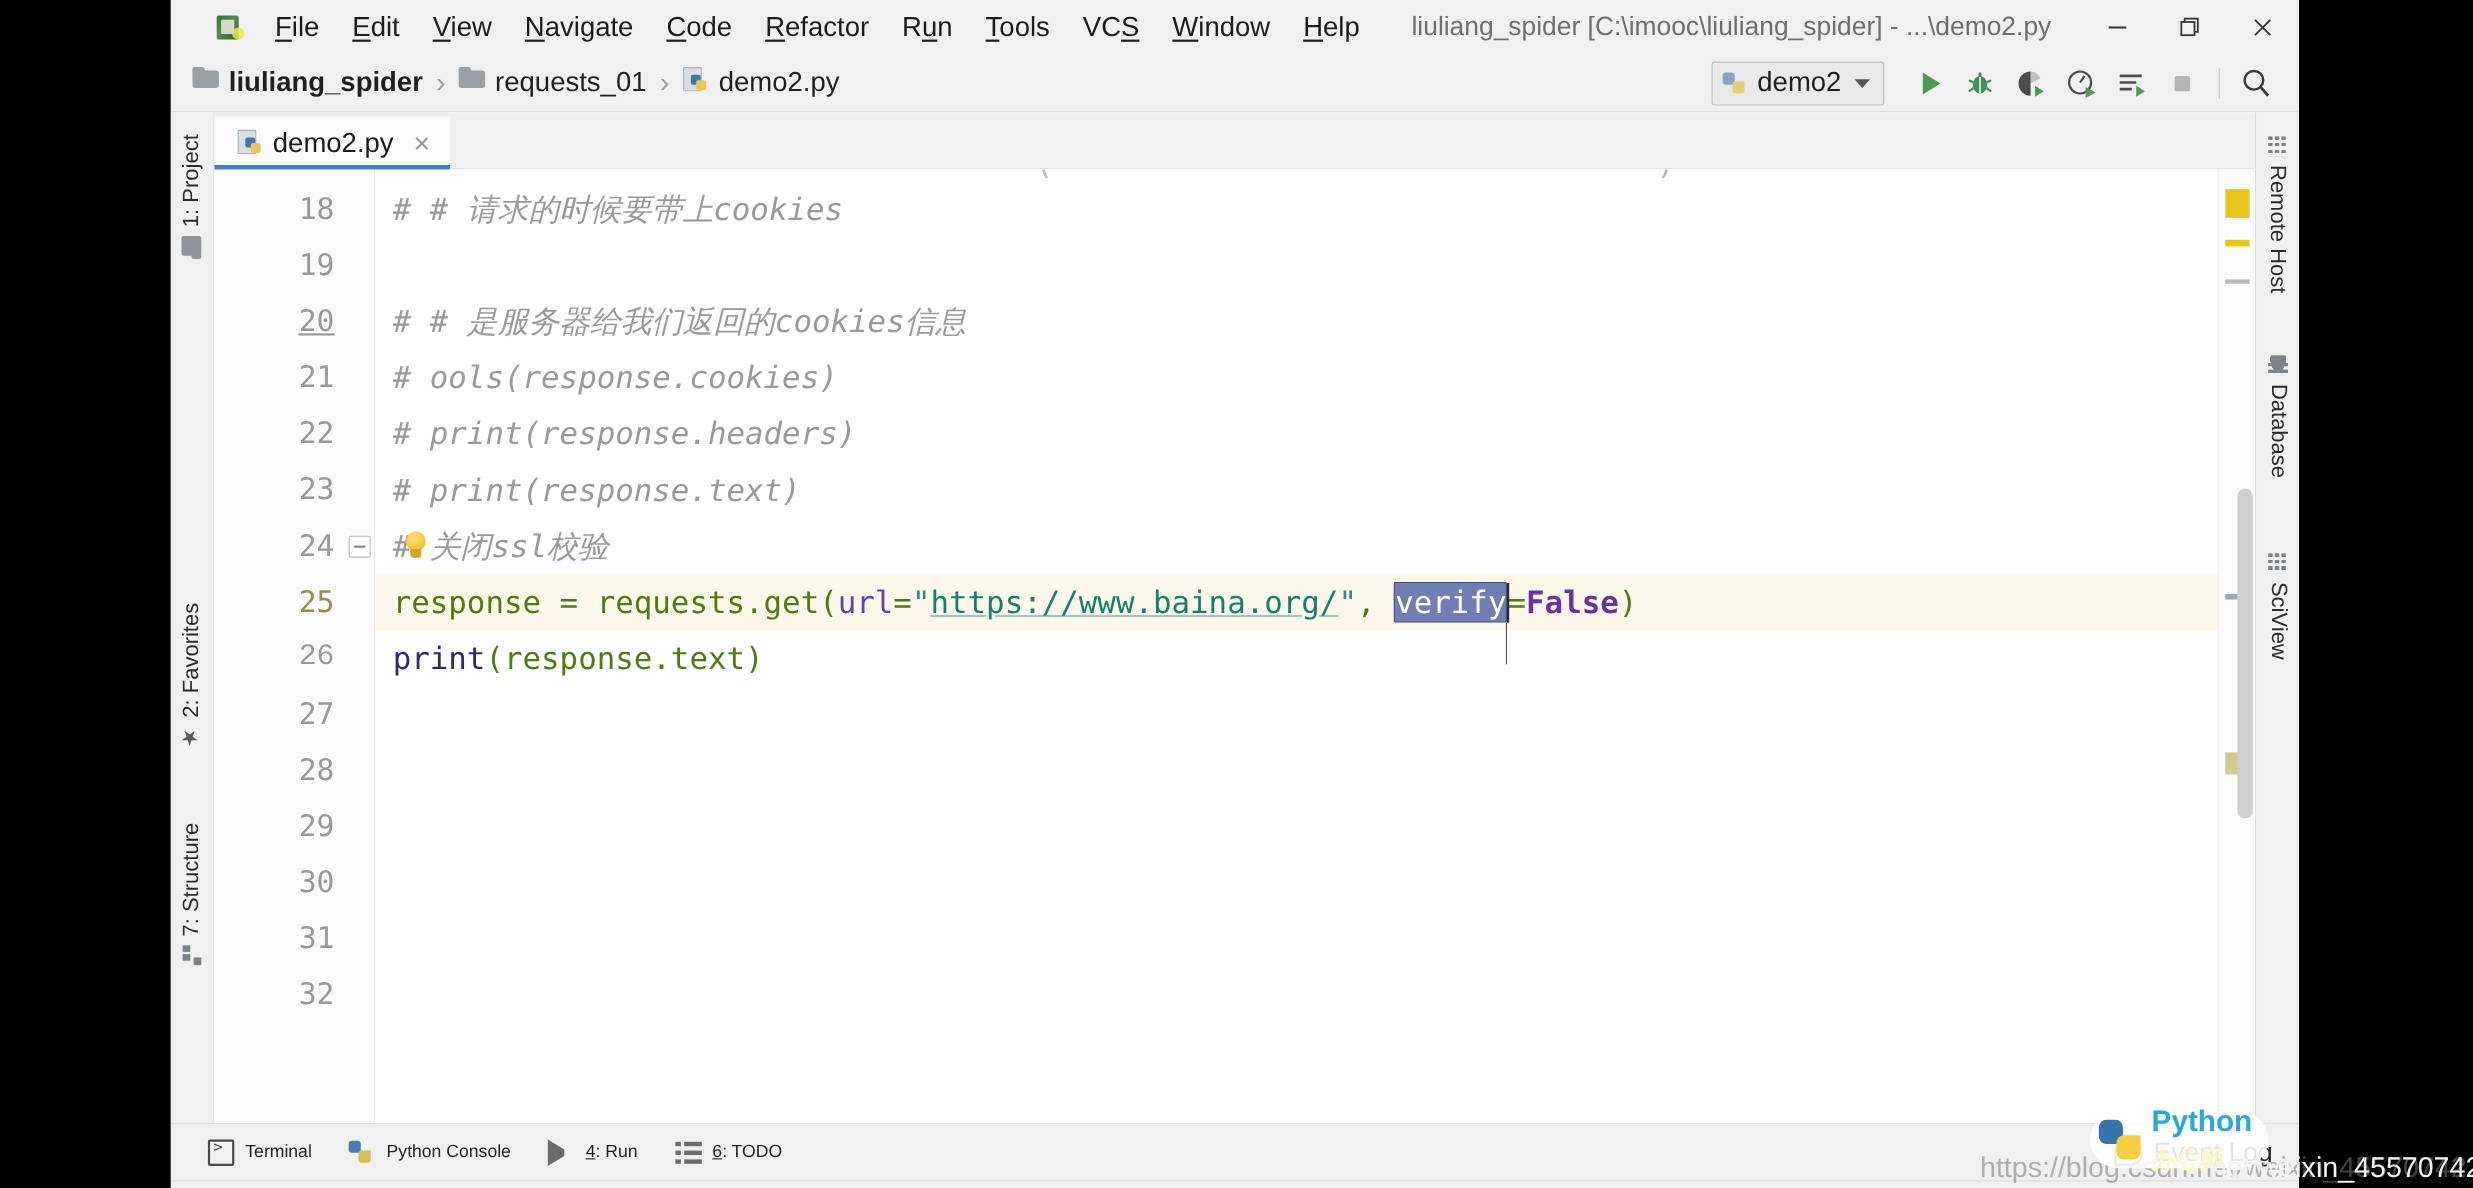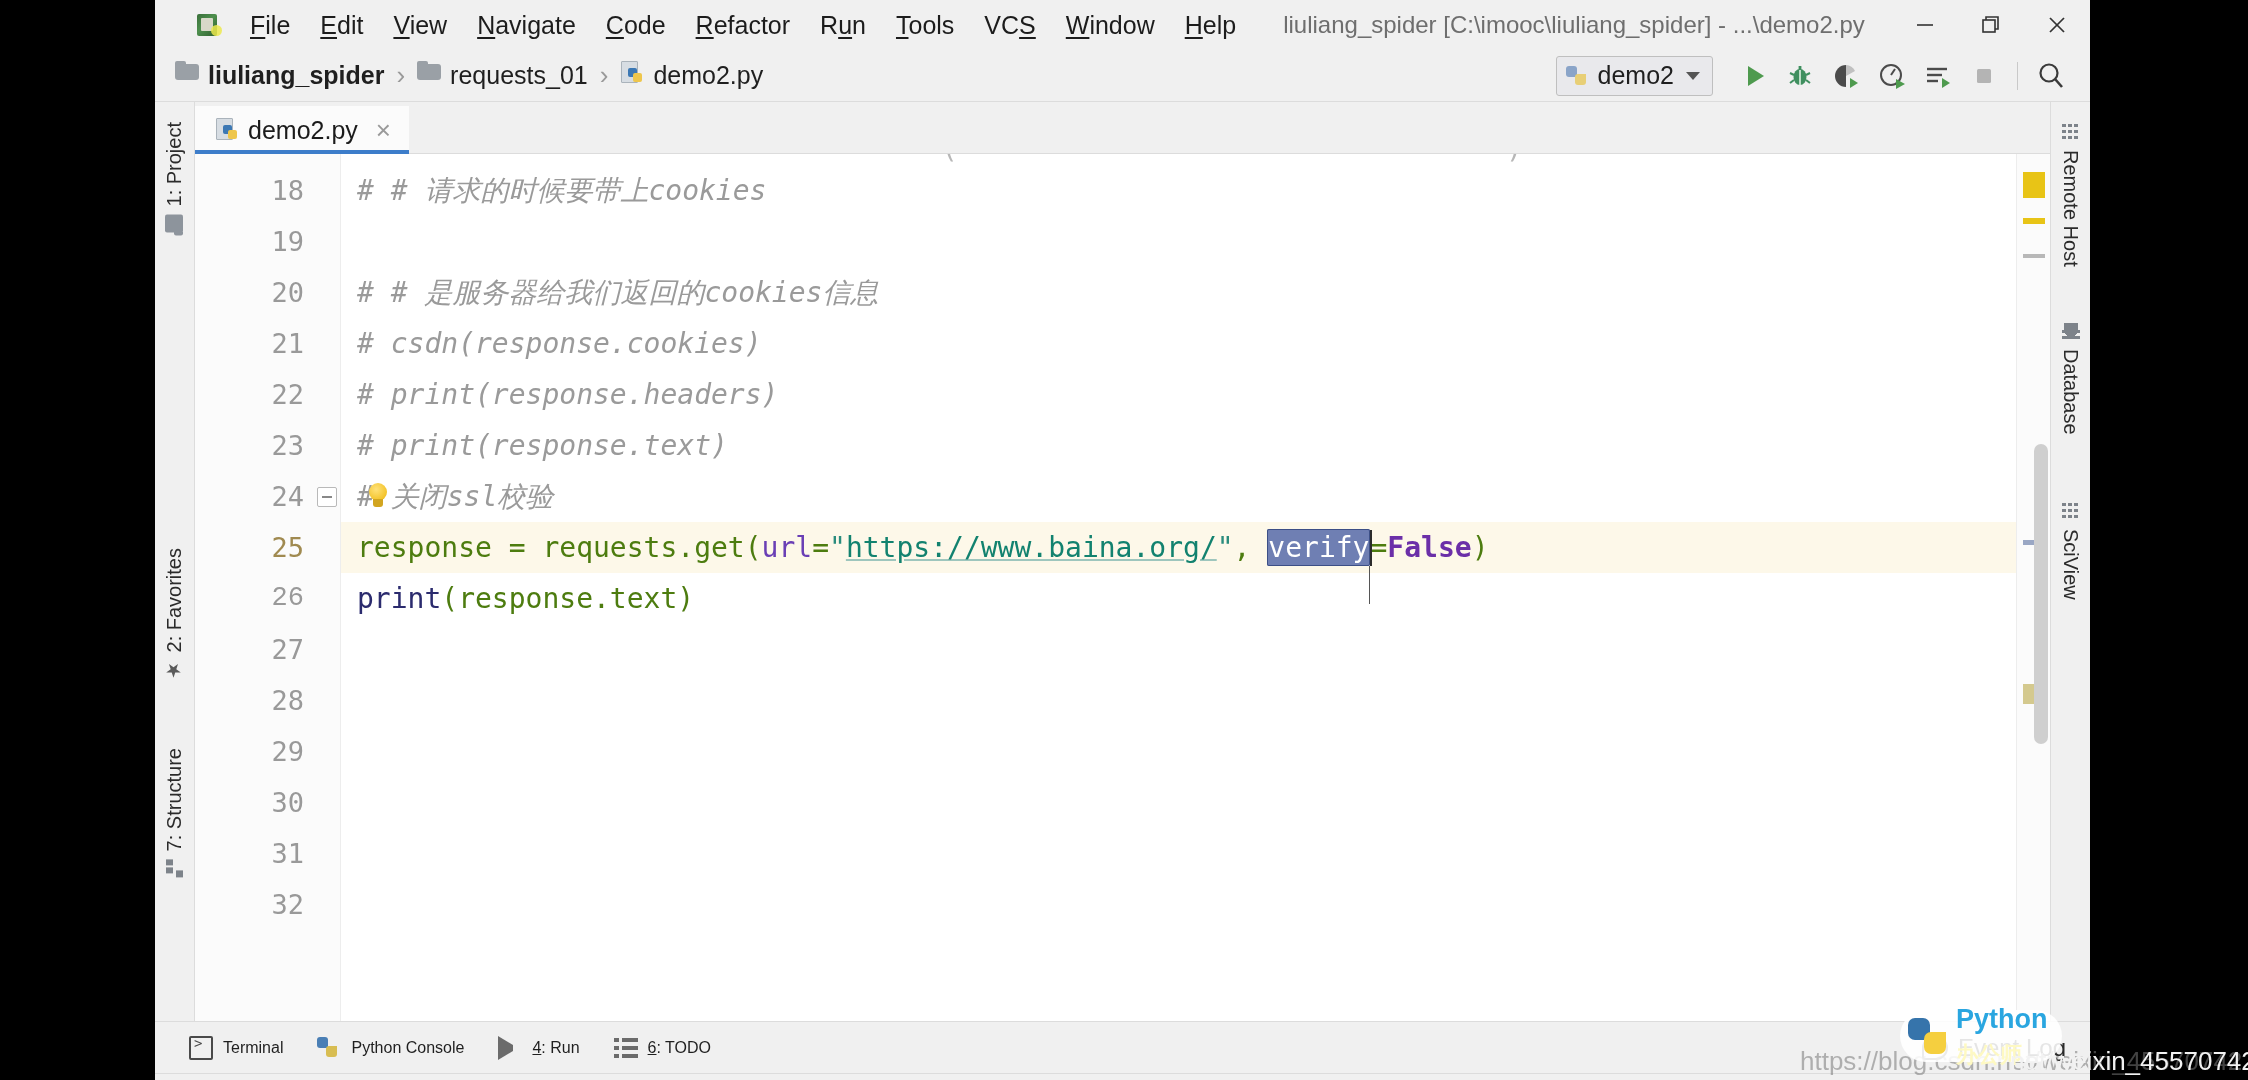--- a/index.html
+++ b/index.html
@@ -413,21 +413,21 @@
             <div class="tab-label">demo2.py</div>
             <div class="tab-close">×</div>
           </div>
         </div>
 
         <div id="code-region">
 
           <div id="gutter">
               <div class="ln" style="top: 11px;">18</div>
               <div class="ln" style="top: 62px;">19</div>
-              <div class="ln" style="top: 113px;">20</div>
+              <div class="ln" style="top: 113px; text-decoration: underline;">20</div>
               <div class="ln" style="top: 164px;">21</div>
               <div class="ln" style="top: 215px;">22</div>
               <div class="ln" style="top: 266px;">23</div>
               <div class="ln" style="top: 317px;">24</div>
               <div id="fold-marker" style="top: 333px;"></div>
               <div class="ln cur" style="top: 368px;">25</div>
               <div class="ln" style="top: 419px; font-family: Liberation Mono, monospace;">26</div>
               <div class="ln" style="top: 470px;">27</div>
               <div class="ln" style="top: 521px;">28</div>
               <div class="ln" style="top: 572px;">29</div>
@@ -438,21 +438,21 @@
 
           <div id="code-area">
             <div id="cur-line-hl" style="top: 368px;"></div>
 
             <div class="frag" style="left:600px; top:-22px;">(</div>
             <div class="frag" style="left:790px; top:-24px;">=</div>
             <div class="frag" style="left:1030px; top:-26px; letter-spacing:-3px;">~~~~~~</div>
             <div class="frag" style="left:1165px; top:-22px;">)</div>
           <div class="cl" style="top: 11px;"><span class="comment"># # 请求的时候要带上cookies</span></div>
               <div class="cl" style="top: 113px;"><span class="comment"># # 是服务器给我们返回的cookies信息</span></div>
-              <div class="cl" style="top: 164px;"><span class="comment"># csdn(response.cookies)</span></div>
+              <div class="cl" style="top: 164px;"><span class="comment"># ools(response.cookies)</span></div>
               <div class="cl" style="top: 215px;"><span class="comment"># print(response.headers)</span></div>
               <div class="cl" style="top: 266px;"><span class="comment"># print(response.text)</span></div>
               <div class="cl" style="top: 317px;"><span class="comment"># 关闭ssl校验</span></div>
               <div id="bulb" style="left: 24px; top: 329px;">
                 <div class="blb-top"></div>
                 <div class="blb-bot"></div>
               </div>
               <div class="cl" style="top: 368px;"><span class="code">response = requests.get(</span><span class="param">url</span><span class="code">=</span><span class="str">"</span><span class="str-url">https://www.baina.org/</span><span class="str">"</span><span class="code">, </span><span class="sel">verify</span><span class="code">=</span><span class="bool">False</span><span class="code">)</span></div>
               <div class="cl" style="top: 419px;"><span class="fn">print</span><span class="code">(response.text)</span></div>
               <div class="cl" style="top: 470px;"></div>

